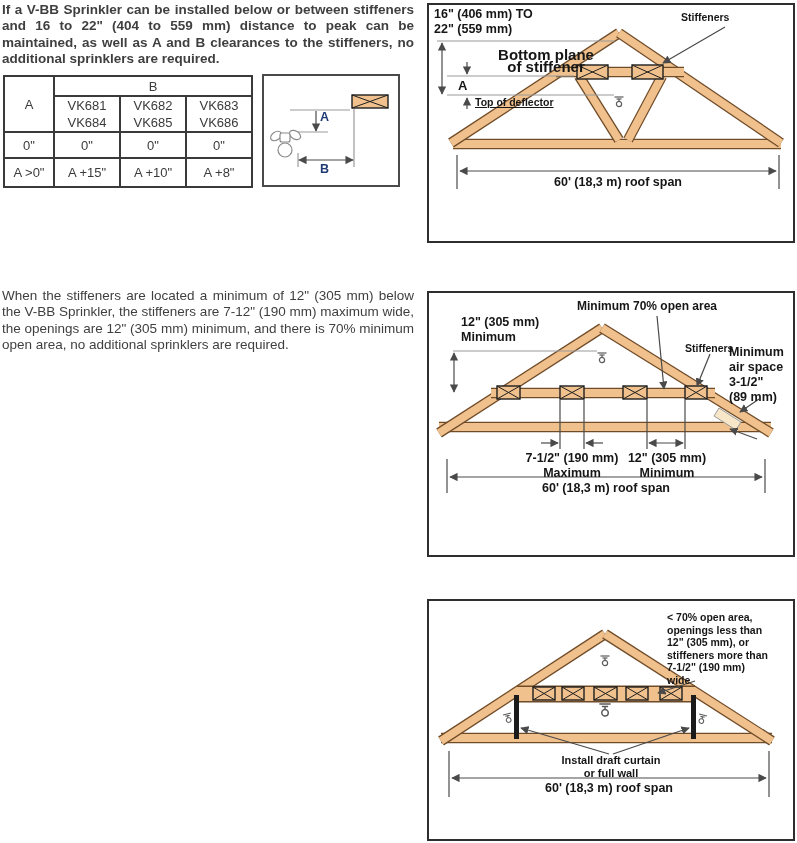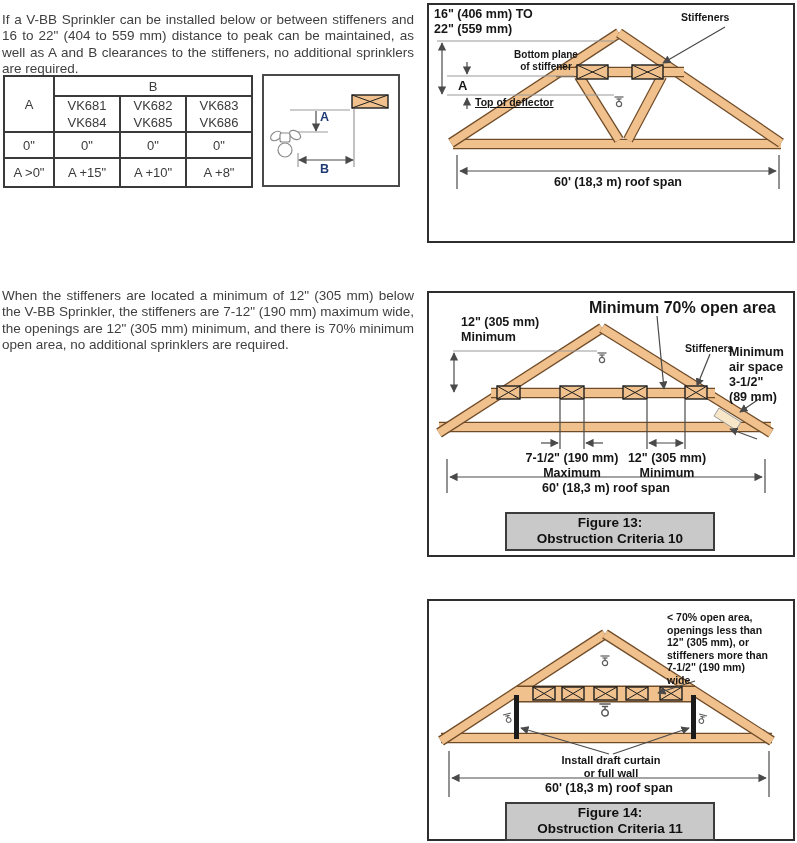--- a/index.html
+++ b/index.html
@@ -2,21 +2,21 @@
 <html><head>
 <meta charset="utf-8">
 <style>
   html,body { margin:0; padding:0; background:#ffffff; }
   .page { position:relative; width:797px; height:843px; background:#ffffff;
           font-family:"Liberation Sans", sans-serif; color:#3b3b3b; overflow:hidden; }
 
   
   .para { position:absolute; left:2px; width:412px; margin:0; font-size:13.5px;
           line-height:16.4px; text-align:justify; color:#3f3f3f; }
-  .p1 { top:12px; } .p2 { top:288px; } .p3 { top:598px; }
+  .p1 { top:2px;font-weight:bold; } .p2 { top:288px; } .p3 { top:598px; }
 
   
   .ctab { position:absolute; left:3px; top:75px; border-collapse:collapse; }
   .ctab td { border:2px solid #3a3a3a; text-align:center; vertical-align:middle;
              font-size:13px; color:#3b3b3b; padding:0 4px; }
   .ctab .ca  { width:40px; }
   .ctab .cm  { width:56px; }
   .ctab .rB  { height:20px; }
   .ctab .rVK { height:34px; line-height:17px; }
   .ctab .r0  { height:26px; }
@@ -155,21 +155,21 @@
       <line class="gl" x1="18" y1="90" x2="185" y2="90"></line>
       <line class="dim" x1="38" y1="104" x2="38" y2="93" marker-end="url(#ar)"></line>
       <line class="dim" x1="296" y1="22" x2="234" y2="58" marker-end="url(#ar)"></line>
       <line class="dim" x1="28" y1="150" x2="28" y2="184"></line>
       <line class="dim" x1="350" y1="150" x2="350" y2="184"></line>
       <line class="dim" x1="31" y1="166" x2="347" y2="166" marker-start="url(#ar)" marker-end="url(#ar)"></line>
     </svg>
     <div class="flbl preline" style="left:5px; top:2px; font-size:12.5px; line-height:15px;">16" (406 mm) TO
 22" (559 mm)</div>
     <div class="flbl" style="left:252px; top:6px; font-size:10.5px;">Stiffeners</div>
-    <div class="flbl preline" style="left:62px; top:44px; width:110px; text-align:center; font-size:10px; line-height:12px;">Bottom plane
+    <div class="flbl preline" style="left:62px; top:44px; width:110px; text-align:center; font-size:15px; line-height:12px;">Bottom plane
 of stiffener</div>
     <div class="flbl" style="left:29px; top:73px; font-size:13px;">A</div>
     <div class="flbl" style="left:46px; top:91px; font-size:10.5px;text-decoration:underline;">Top of deflector</div>
     <div class="flbl" style="left:64px; top:170px; width:250px; text-align:center; font-size:12.5px;">60' (18,3 m) roof span</div>
   </div>
 
   <div class="fig" id="fig13">
     <svg width="364" height="262">
       <line class="wo" x1="10" y1="134" x2="342" y2="134"></line>
         <line class="wi" x1="10" y1="134" x2="342" y2="134"></line>
@@ -203,35 +203,33 @@
       <line class="dim" x1="155" y1="107" x2="155" y2="156"></line>
       <line class="dim" x1="112" y1="150" x2="129" y2="150" marker-end="url(#ar)"></line>
       <line class="dim" x1="174" y1="150" x2="157" y2="150" marker-end="url(#ar)"></line>
       <line class="dim" x1="218" y1="107" x2="218" y2="156"></line>
       <line class="dim" x1="256" y1="107" x2="256" y2="156"></line>
       <line class="dim" x1="220" y1="150" x2="254" y2="150" marker-start="url(#ar)" marker-end="url(#ar)"></line>
       <line class="dim" x1="18" y1="166" x2="18" y2="200"></line>
       <line class="dim" x1="336" y1="166" x2="336" y2="200"></line>
       <line class="dim" x1="21" y1="184" x2="333" y2="184" marker-start="url(#ar)" marker-end="url(#ar)"></line>
     </svg>
-    <div class="flbl" style="left:148px; top:6px; font-size:16px;margin-left:12px;">Minimum 70% open area</div>
+    <div class="flbl" style="left:148px; top:6px; font-size:12px;">Minimum 70% open area</div>
     <div class="flbl preline" style="left:32px; top:22px; font-size:12.5px; line-height:15px;">12" (305 mm)
 Minimum</div>
     <div class="flbl" style="left:256px; top:49px; font-size:10.5px;">Stiffeners</div>
     <div class="flbl preline" style="left:300px; top:52px; font-size:12.5px; line-height:15px;">Minimum
 air space
 3-1/2"
 (89 mm)</div>
     <div class="flbl preline" style="left:85px; top:158px; width:116px; text-align:center; font-size:12.5px; line-height:15px;">7-1/2" (190 mm)
 Maximum</div>
     <div class="flbl preline" style="left:180px; top:158px; width:116px; text-align:center; font-size:12.5px; line-height:15px;">12" (305 mm)
 Minimum</div>
     <div class="flbl" style="left:52px; top:188px; width:250px; text-align:center; font-size:12.5px;">60' (18,3 m) roof span</div>
-    <div class="cap" style="top:219px;">Figure 13:
-Obstruction Criteria 10</div>
   </div>
 
   <div class="fig" id="fig14">
     <svg width="364" height="238">
       <line class="wo" x1="12" y1="137" x2="343" y2="137"></line>
         <line class="wi" x1="12" y1="137" x2="343" y2="137"></line>
       <line class="wo" x1="176" y1="33" x2="12" y2="140"></line>
         <line class="wi" x1="176" y1="33" x2="12" y2="140"></line>
       <line class="wo" x1="176" y1="33" x2="343" y2="140"></line>
         <line class="wi" x1="176" y1="33" x2="343" y2="140"></line>
@@ -267,17 +265,15 @@
     </svg>
     <div class="flbl preline" style="left:238px; top:10px; width:124px; font-size:10.5px; line-height:12.5px;">&lt; 70% open area,
 openings less than
 12" (305 mm), or
 stiffeners more than
 7-1/2" (190 mm)
 wide</div>
     <div class="flbl preline" style="left:120px; top:153px; width:124px; text-align:center; font-size:11px; line-height:12.5px;">Install draft curtain
 or full wall</div>
     <div class="flbl" style="left:55px; top:180px; width:250px; text-align:center; font-size:12.5px;">60' (18,3 m) roof span</div>
-    <div class="cap" style="top:201px;">Figure 14:
-Obstruction Criteria 11</div>
   </div>
 
 </div>
 
 </body></html>

